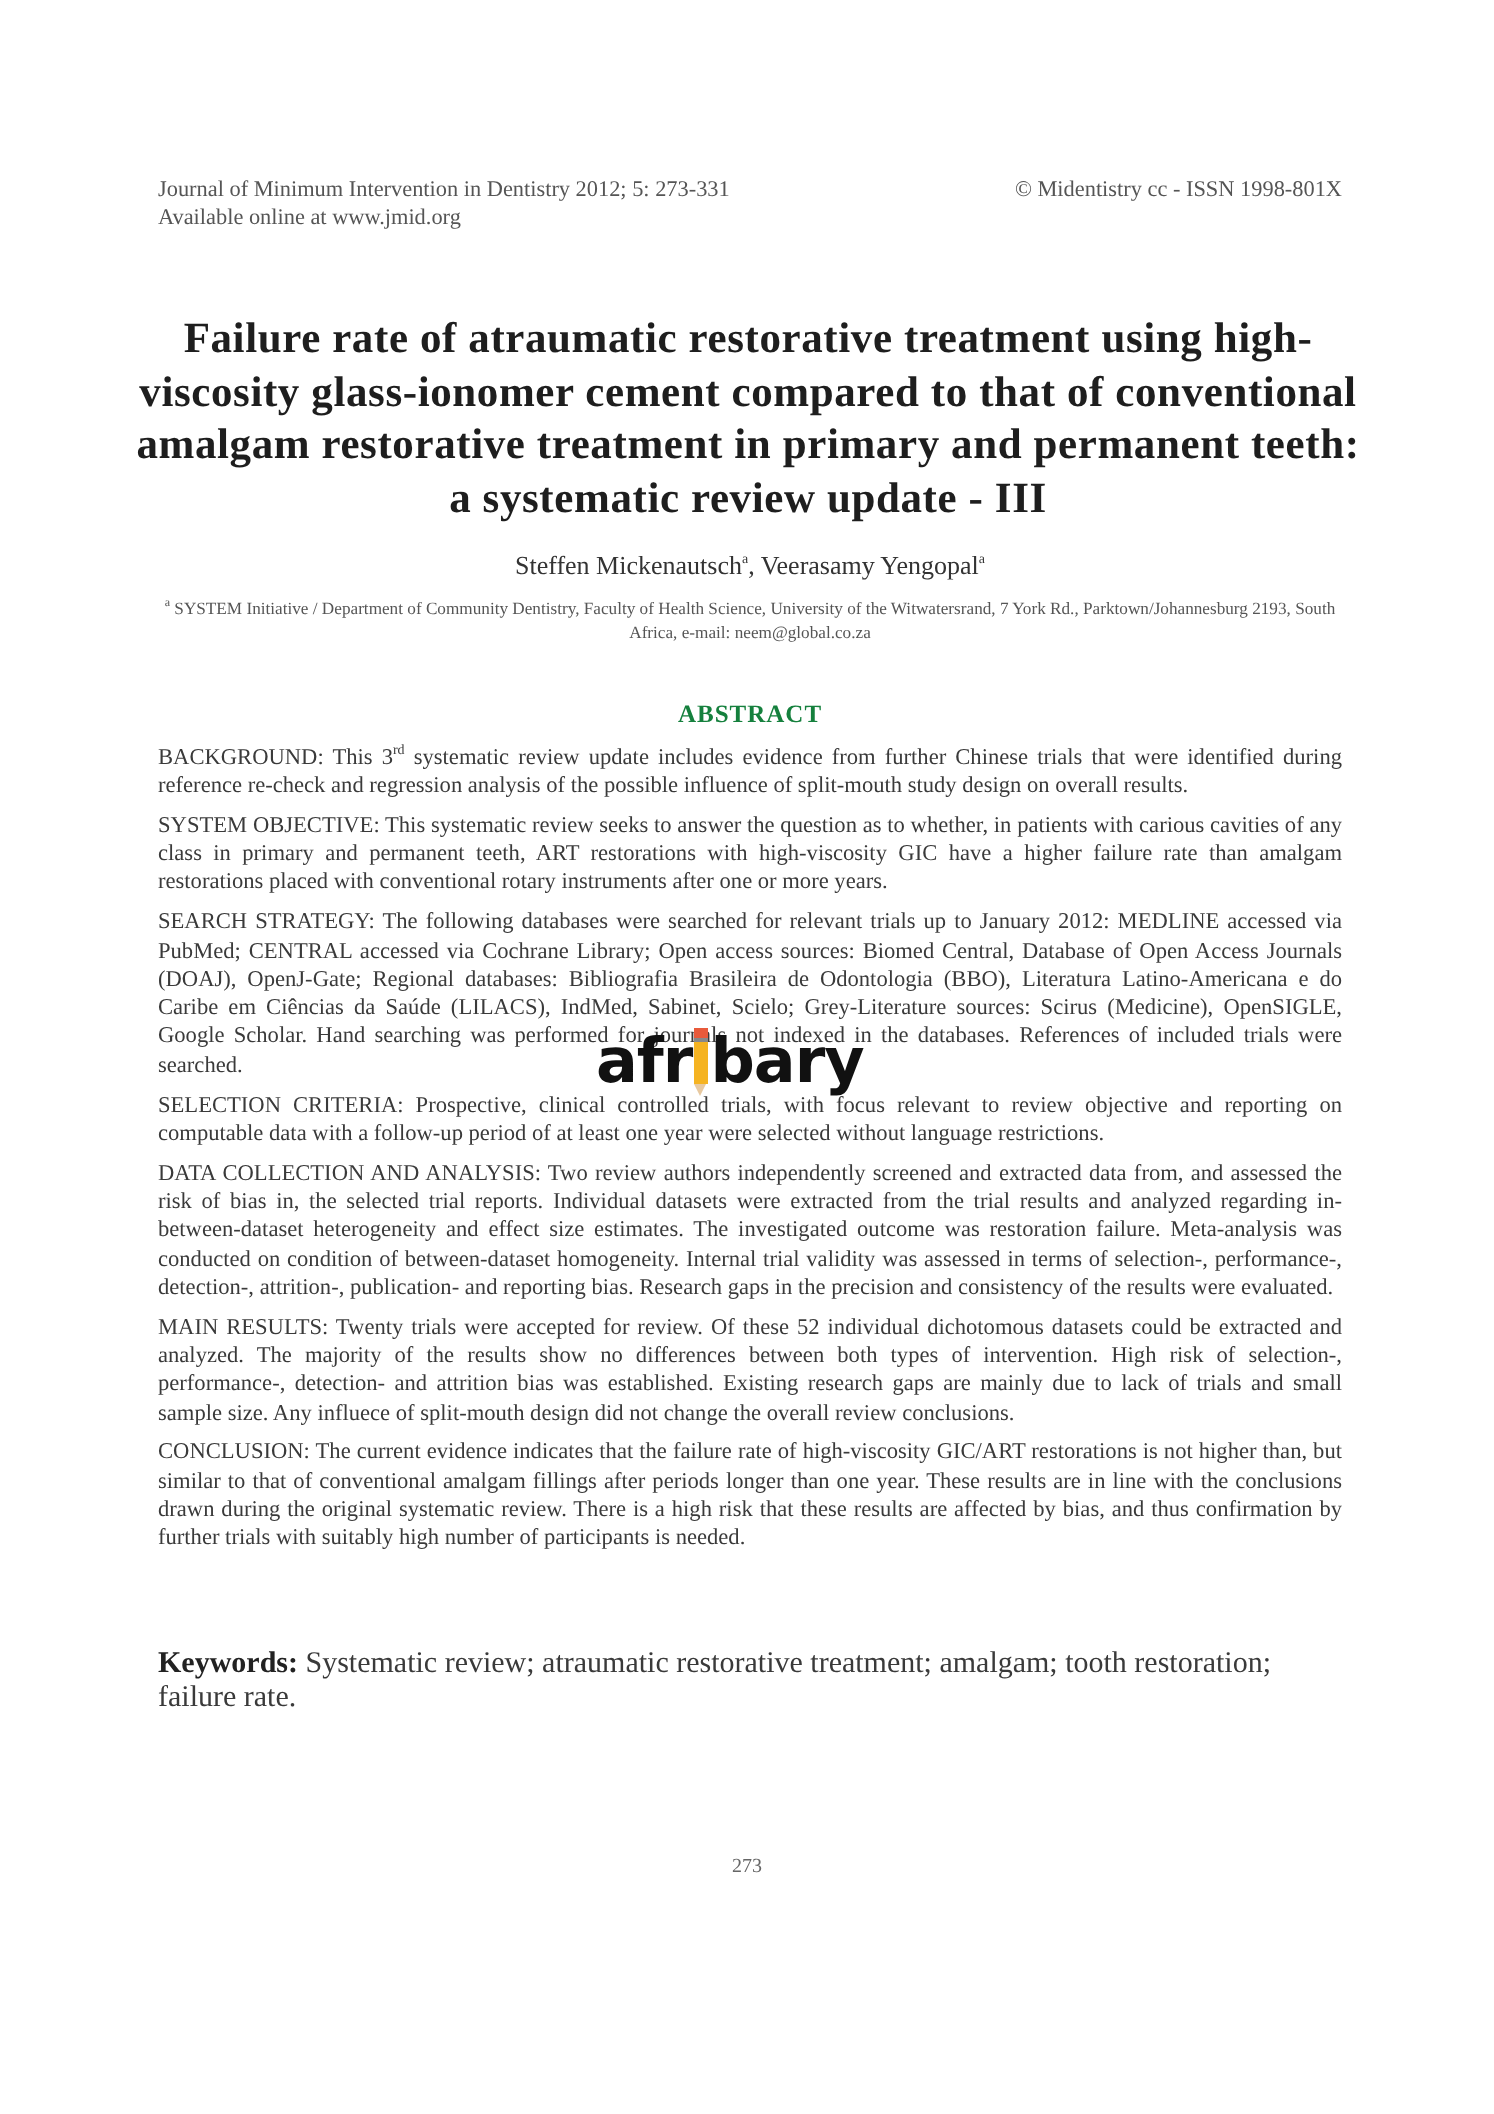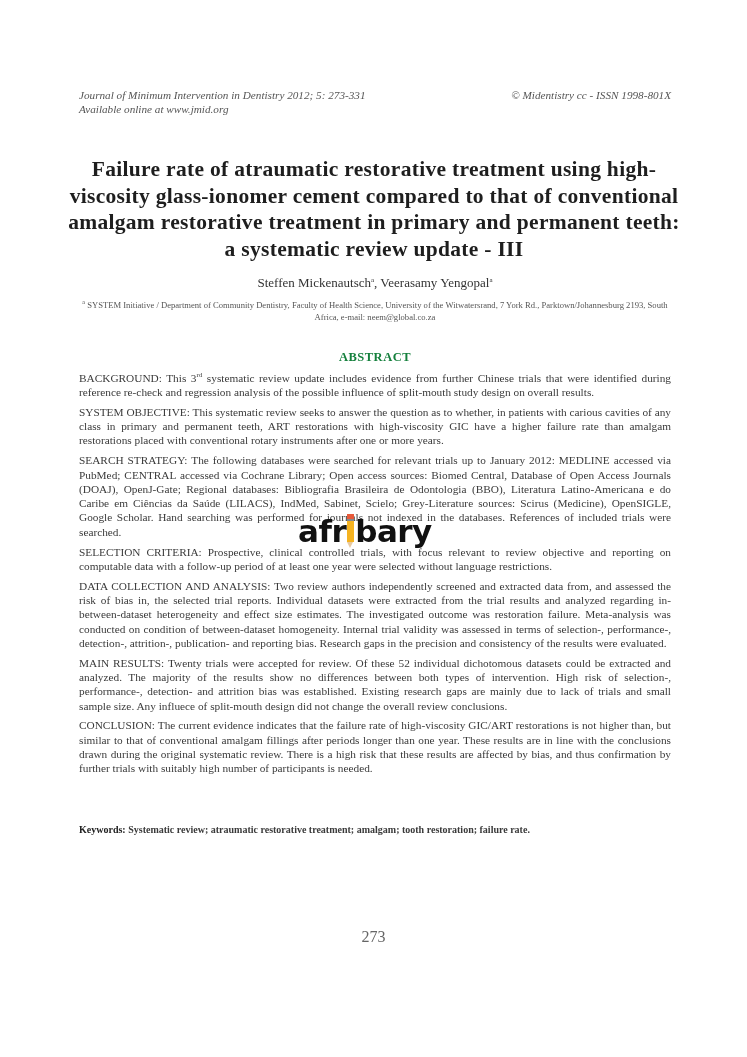--- a/index.html
+++ b/index.html
@@ -7,21 +7,21 @@
       width: 747px; height: 1057px;
       background: #ffffff;
       font-family: "Liberation Serif", "DejaVu Serif", serif;
       color: #2a2a2a;
       position: relative;
       overflow: hidden;
     }
     .page { position: absolute; left: 0; top: 0; width: 747px; height: 1057px; }
     .header {
       position: absolute; left: 79px; top: 88px; width: 592px;
-      font-style: italic; font-size: 11.2px; color: #555; line-height: 14px;
+      font-size: 11.2px; color: #555; line-height: 14px;
     }
     .header .row { display: flex; justify-content: space-between; }
     .title {
       position: absolute; left: 60px; top: 156px; width: 628px;
       text-align: center; font-weight: bold; font-size: 21.5px; line-height: 26.5px;
       color: #1e1e1e; letter-spacing: 0.3px; font-family: Liberation Serif, serif;
     }
     .authors {
       position: absolute; left: 79px; top: 275px; width: 592px;
       text-align: center; font-size: 13px; color: #333;
@@ -37,26 +37,26 @@
       text-align: center; font-weight: bold; font-size: 12.5px; color: #15803d; letter-spacing: 0.5px;
     }
     .abstract {
       position: absolute; left: 79px; top: 368px; width: 592px;
       font-size: 11.3px; line-height: 14.3px; color: #3a3a3a; text-align: justify;
     }
     .abstract p { margin: 0 0 5.5px 0; }
     .abstract sup { font-size: 7px; }
     .keywords {
       position: absolute; left: 79px; top: 824px; width: 592px;
-      font-size: 10px; color: #3a3a3a; font-weight: bold;
+      font-size: 15px; color: #3a3a3a;
     }
     .keywords b { color: #222; }
     .page-number {
       position: absolute; left: 0; top: 928px; width: 747px; text-align: center;
-      font-size: 16px; color: #666;
+      font-size: 10px; color: #666;
     }
     .watermark {
       position: absolute; left: 298px; top: 514px; width: 150px; height: 34px;
       display: flex; align-items: center;
       font-family: "DejaVu Sans", sans-serif; font-weight: bold; font-size: 31px;
       color: #111; letter-spacing: -0.5px;
     }
     .watermark .pencil {
       display: inline-block; width: 7px; height: 34px; position: relative; margin: 0 1px;
     }

